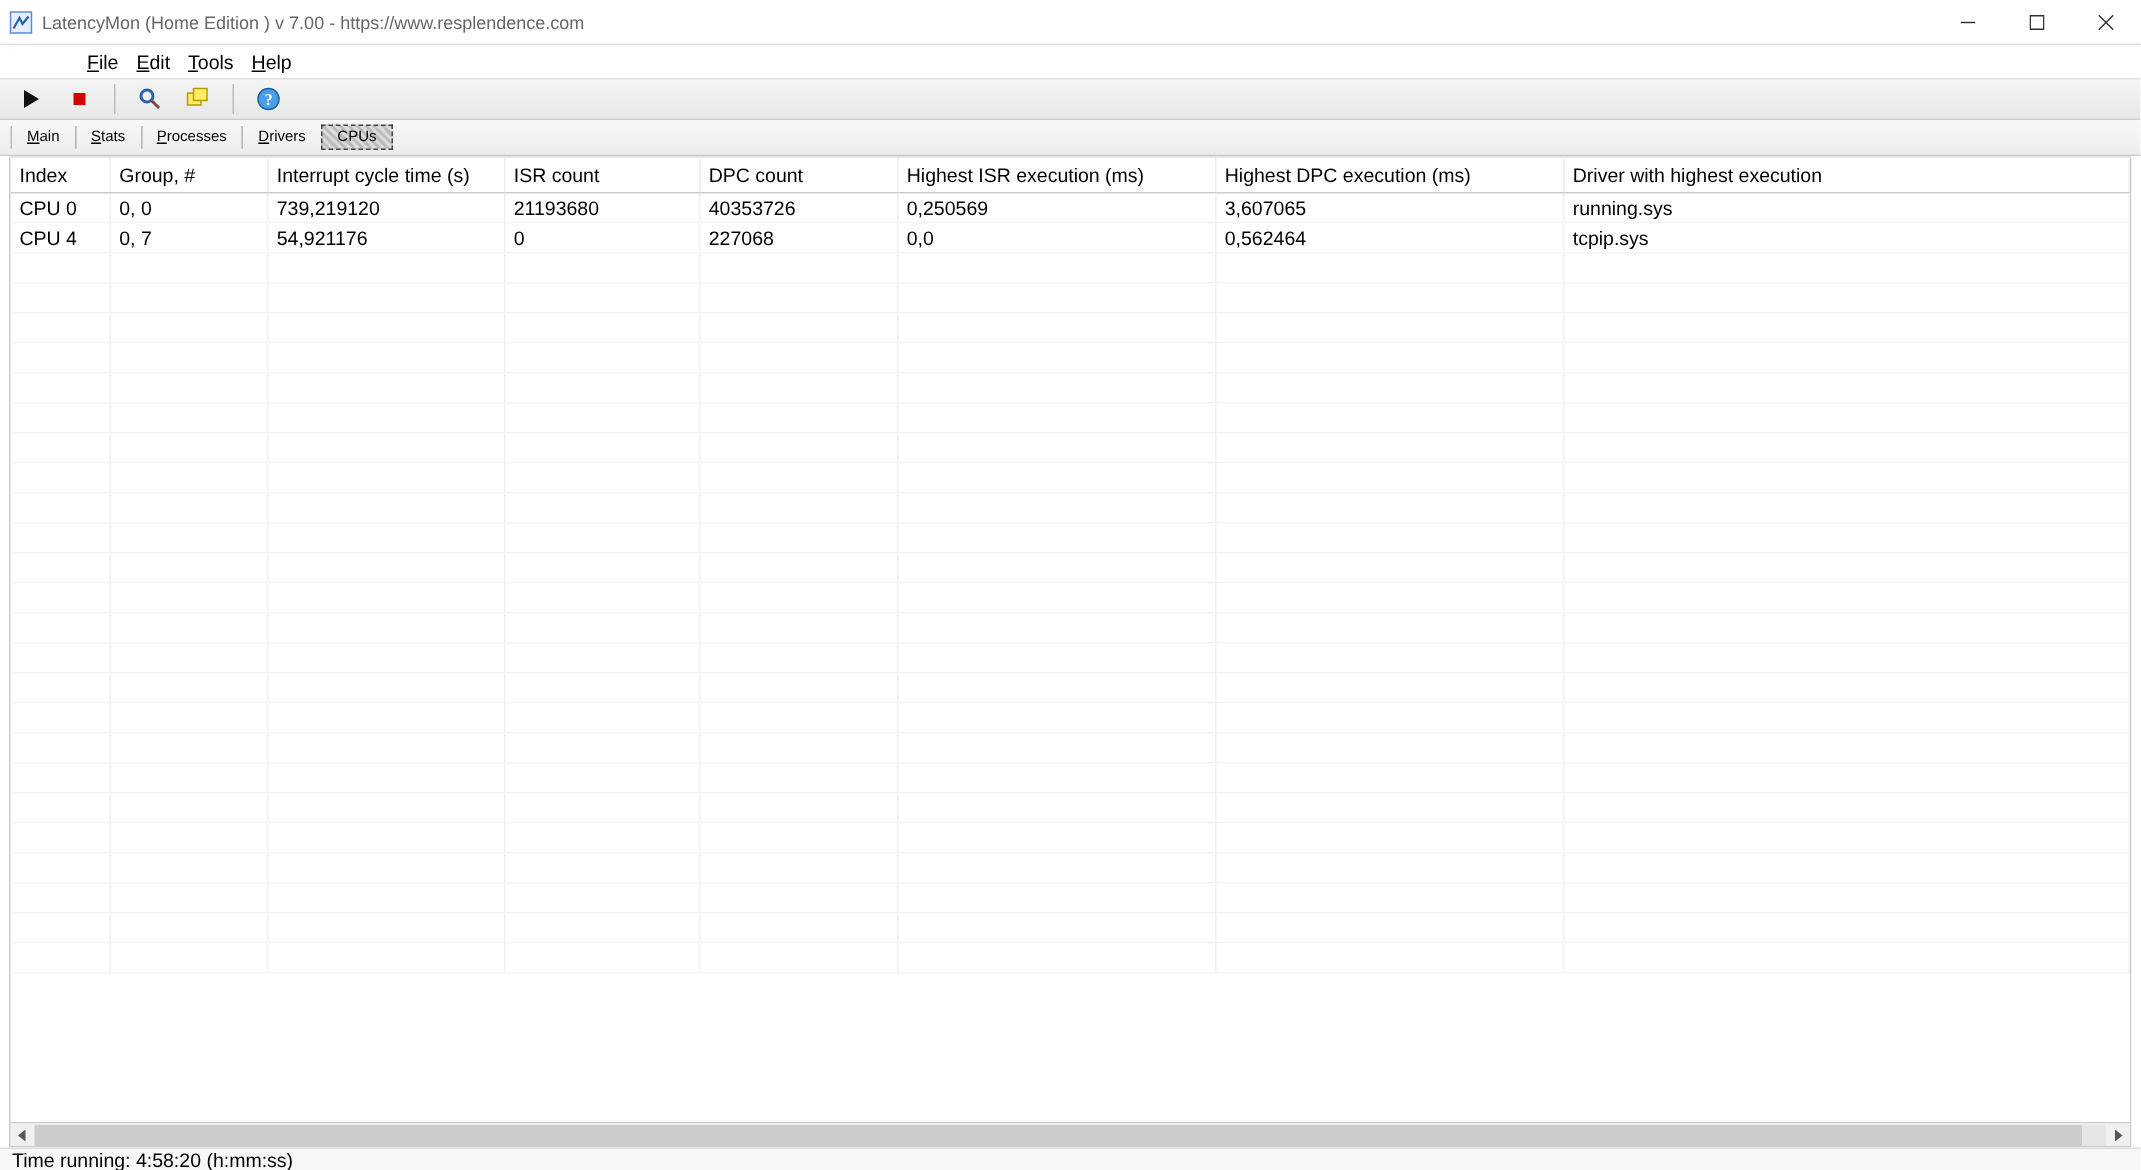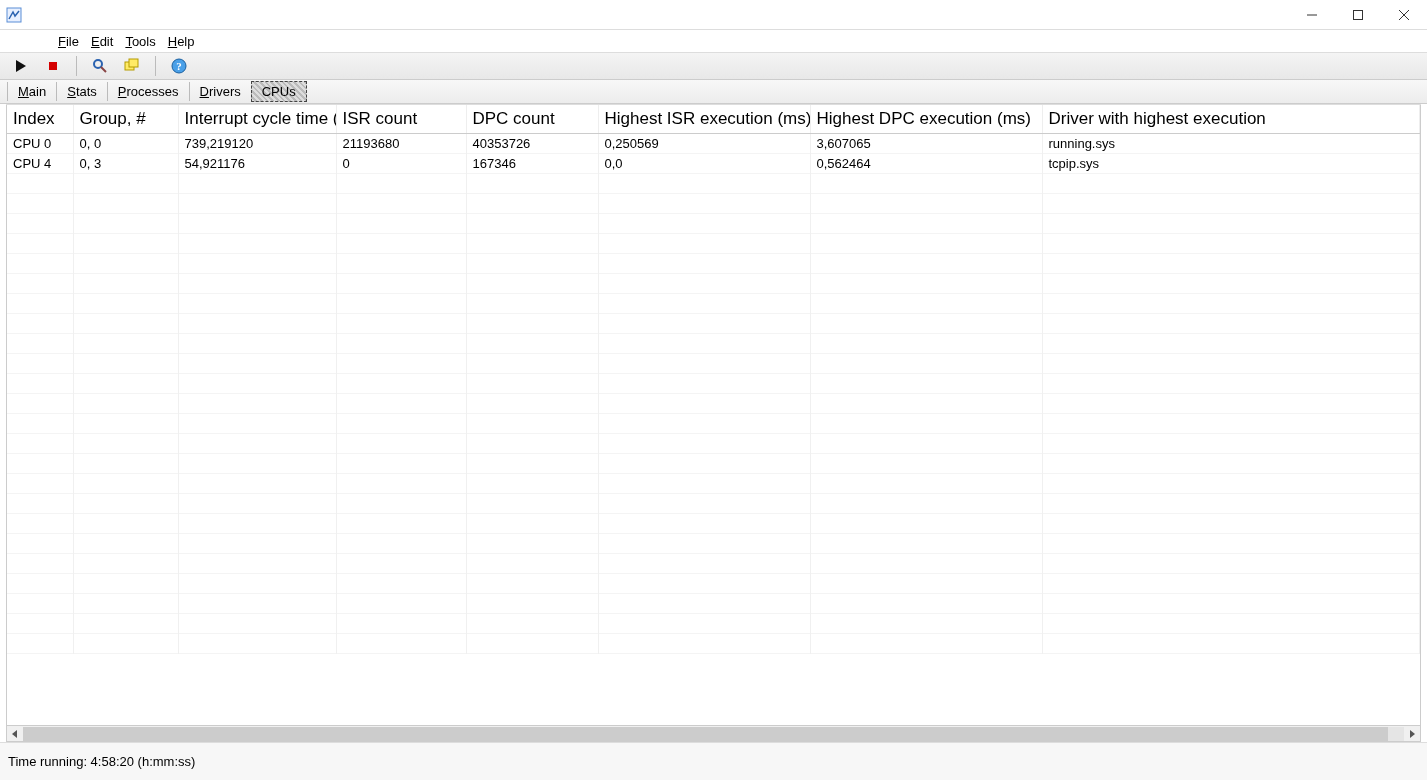--- a/index.html
+++ b/index.html
@@ -58,21 +58,21 @@
     }
     .tb-btn { width: 22px; height: 22px; display: flex; align-items: center; justify-content: center; }
     .tb-sep { width: 1px; height: 20px; background: #bbb; margin: 0 2px; }
     .tabbar {
       height: 24px;
       background: linear-gradient(#f8f8f8,#ececec);
       border-bottom: 1px solid #ccc;
       display: flex;
       align-items: center;
       padding-left: 8px;
-      font-size: 13px;
+      font-size: 10px;
     }
     .tab { padding: 2px 10px; border-right: 1px solid #bbb; border-left: 1px solid #bbb; margin-left:-1px; cursor:default;}
     .tab.active { 
       padding: 2px 10px;
       border: 1px dashed #444;
       background: repeating-linear-gradient(45deg,#ddd,#ddd 2px,#bbb 2px,#bbb 4px);
     }
     .tab .ul { text-decoration: underline; }
     .content {
       flex: 1;
@@ -85,21 +85,21 @@
     .grid {
       flex: 1;
       overflow: hidden;
       border: 1px solid #ccc;
       border-top: none;
     }
     table { width: 100%; border-collapse: collapse; table-layout: fixed; }
     thead th {
       text-align: left;
       font-weight: normal;
-      font-size: 17px;
+      font-size: 13px;
       padding: 4px 6px;
       background: #fff;
       border-bottom: 1px solid #ccc;
       border-right: 1px solid #eee;
       white-space: nowrap;
       overflow: hidden;
     }
     tbody td {
       padding: 2px 6px;
       font-size: 13px;
@@ -115,39 +115,40 @@
       border: 1px solid #ccc;
       border-top: none;
       background: #f0f0f0;
       display: flex;
       align-items: center;
     }
     .hscroll .sbtn { width: 16px; height: 14px; display: flex; align-items: center; justify-content: center; color:#555; }
     .hscroll .strack { flex: 1; height: 14px; background: #e5e5e5; position: relative; }
     .hscroll .sthumb { position: absolute; left: 0; top: 0; bottom: 0; right: 16px; background: #ccc; }
     .statusbar {
-      height: 38px;
+      height: 15px;
       border-top: 1px solid #ddd;
       display: flex;
       align-items: center;
       padding-left: 8px;
       font-size: 13px;
       background: #f7f7f7;
     }
   </style>
 </head>
 <body>
 
 <div class="titlebar">
   <span class="app-icon">
     <svg width="16" height="16">
         <rect x="1" y="1" width="14" height="14" fill="#e8f0ff" stroke="#5a8ed6"></rect>
         <path d="M3,12 L7,5 L9,9 L13,4" stroke="#2a62b0" fill="none" stroke-width="1.5"></path>
       </svg>
   </span>
+  <span class="title-text">LatencyMon  (Home Edition )  v 7.00 - https://www.resplendence.com</span>
   <span class="spacer"></span>
   <div class="win-controls">
     <div class="win-btn">
       <svg width="10" height="10">
           <line x1="0" y1="5" x2="10" y2="5" stroke="#333"></line>
         </svg>
     </div>
     <div class="win-btn">
       <svg width="10" height="10">
           <rect x="0.5" y="0.5" width="9" height="9" fill="none" stroke="#333"></rect>
@@ -241,24 +242,24 @@
             <td>0, 0</td>
             <td>739,219120</td>
             <td>21193680</td>
             <td>40353726</td>
             <td>0,250569</td>
             <td>3,607065</td>
             <td>running.sys</td>
           </tr>
           <tr>
             <td class="col-index">CPU 4</td>
-            <td>0, 3</td>
+            <td>0, 7</td>
             <td>54,921176</td>
             <td>0</td>
-            <td>167346</td>
+            <td>227068</td>
             <td>0,0</td>
             <td>0,562464</td>
             <td>tcpip.sys</td>
           </tr>
           <tr class="empty">
             <td>&nbsp;</td>
             <td>&nbsp;</td>
             <td>&nbsp;</td>
             <td>&nbsp;</td>
             <td>&nbsp;</td>

